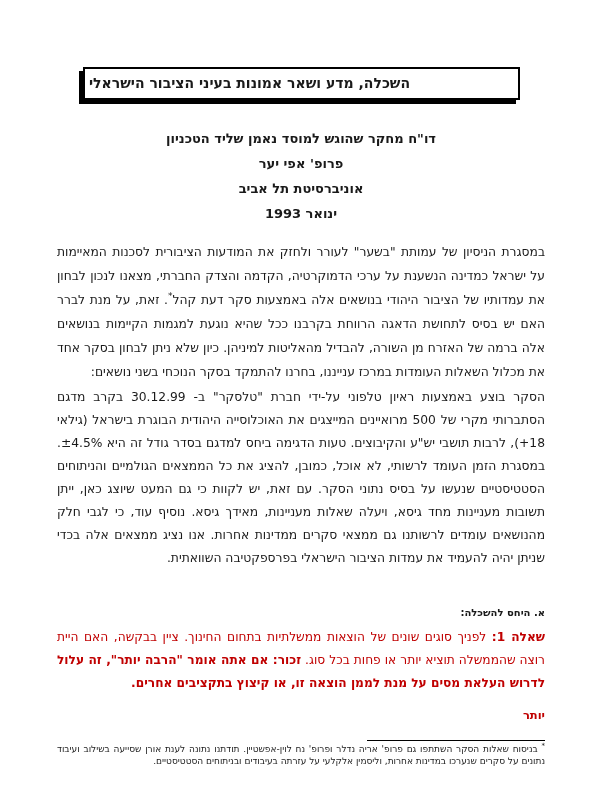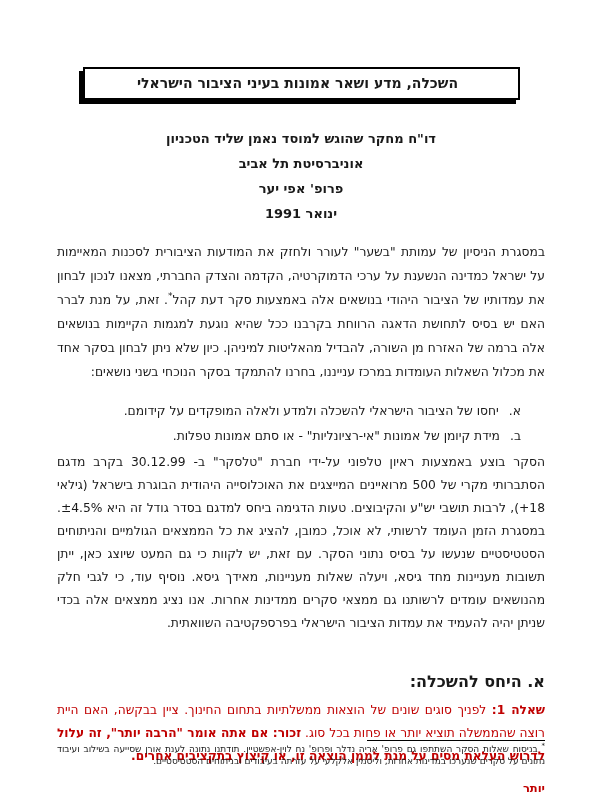--- a/index.html
+++ b/index.html
@@ -19,21 +19,21 @@
     box-sizing:border-box;
   }
   .content{
     padding:0 57px;
   }
   .title-box{
     margin:67px 25px 0 26px;
     border:2px solid #000;
     box-shadow:-4px 4px 0 #000;
     background:#fff;
-    text-align:center;
+    text-align:left;
     font-weight:700;
     font-size:14px;
     padding:6px 12px 7px 4px;
   }
   .doc-header{
     margin-top:26px;
     text-align:center;
     font-weight:700;
     font-size:13px;
   }
@@ -64,21 +64,21 @@
     line-height:25px;
     padding-right:24px;
   }
   .topic-item .marker{
     display:inline-block;
     margin-left:10px;
   }
   .section-heading{
     margin-top:37px;
     font-weight:700;
-    font-size:16px;
+    font-size:10px;
   }
   .question-par{
     margin-top:8px;
     color:var(--accent-red);
     font-size:12.2px;
     line-height:23px;
     text-align:justify;
   }
   .question-par .q-bold{
     font-weight:700;
@@ -114,35 +114,27 @@
 
 <div class="page">
   <div class="content">
 
     <div class="title-box">
       <span>השכלה, מדע ושאר אמונות בעיני הציבור הישראלי</span>
     </div>
 
     <div class="doc-header">
       <div class="hline">דו"ח מחקר שהוגש למוסד נאמן שליד הטכניון</div>
+      <div class="hline">פרופ' אפי יער</div>
       <div class="hline">אוניברסיטת תל אביב</div>
-      <div class="hline">פרופ' אפי יער</div>
-      <div class="hline">ינואר 1991</div>
+      <div class="hline">ינואר 1993</div>
     </div>
 
     <p class="body-par"><span>במסגרת הניסיון של עמותת "בשער" לעורר ולחזק את המודעות הציבורית לסכנות המאיימות על ישראל כמדינה הנשענת על ערכי הדמוקרטיה, הקדמה והצדק החברתי, מצאנו לנכון לבחון את עמדותיו של הציבור היהודי בנושאים אלה באמצעות סקר דעת קהל</span><sup class="fnmark">*</sup><span>. זאת, על מנת לברר האם יש בסיס לתחושת הדאגה הרווחת בקרבנו ככל שהיא נוגעת למגמות הקיימות בנושאים אלה ברמה של האזרח מן השורה, להבדיל מהאליטות למיניהן. כיון שלא ניתן לבחון בסקר אחד את מכלול השאלות העומדות במרכז ענייננו, בחרנו להתמקד בסקר הנוכחי בשני נושאים:</span></p>
 
-    <div class="topics">
-      <div class="topic-item">
-        <span class="marker">א.</span><span>יחסו של הציבור הישראלי להשכלה ולמדע ולאלה המופקדים על קידומם.</span>
-      </div>
-      <div class="topic-item">
-        <span class="marker">ב.</span><span>מידת קיומן של אמונות "אי-רציונליות" - או סתם אמונות טפלות.</span>
-      </div>
-    </div>
 
     <p class="body-par survey-par">הסקר בוצע באמצעות ראיון טלפוני על-ידי חברת "טלסקר" ב- 30.12.99 בקרב מדגם הסתברותי מקרי של 500 מרואיינים המייצגים את האוכלוסייה היהודית הבוגרת בישראל (גילאי 18+), לרבות תושבי יש"ע והקיבוצים. טעות הדגימה ביחס למדגם בסדר גודל זה היא ±4.5%. במסגרת הזמן העומד לרשותי, לא אוכל, כמובן, להציג את כל הממצאים הגולמיים והניתוחים הסטטיסטיים שנעשו על בסיס נתוני הסקר. עם זאת, יש לקוות כי גם המעט שיוצג כאן, ייתן תשובות מעניינות מחד גיסא, ויעלה שאלות מעניינות, מאידך גיסא. נוסיף עוד, כי לגבי חלק מהנושאים עומדים לרשותנו גם ממצאי סקרים ממדינות אחרות. אנו נציג ממצאים אלה בכדי שניתן יהיה להעמיד את עמדות הציבור הישראלי בפרספקטיבה השוואתית.</p>
 
     <div class="section-heading">א. היחס להשכלה:</div>
 
     <p class="question-par"><span class="q-bold">שאלה 1:</span><span> לפניך סוגים שונים של הוצאות ממשלתיות בתחום החינוך. ציין בבקשה, האם היית רוצה שהממשלה תוציא יותר או פחות בכל סוג. </span><span class="q-bold">זכור: אם אתה אומר "הרבה יותר", זה עלול לדרוש העלאת מסים על מנת לממן הוצאה זו, או קיצוץ בתקציבים אחרים.</span></p>
 
     <div class="options">
       <div class="option-item">יותר</div>
 

